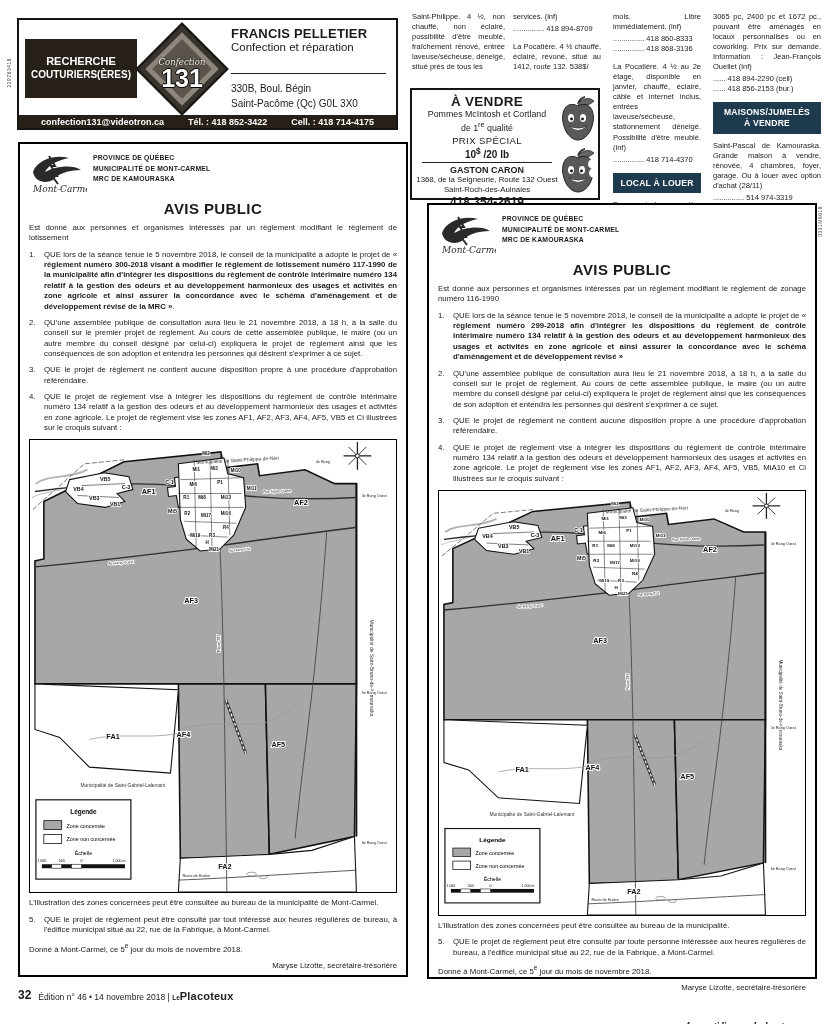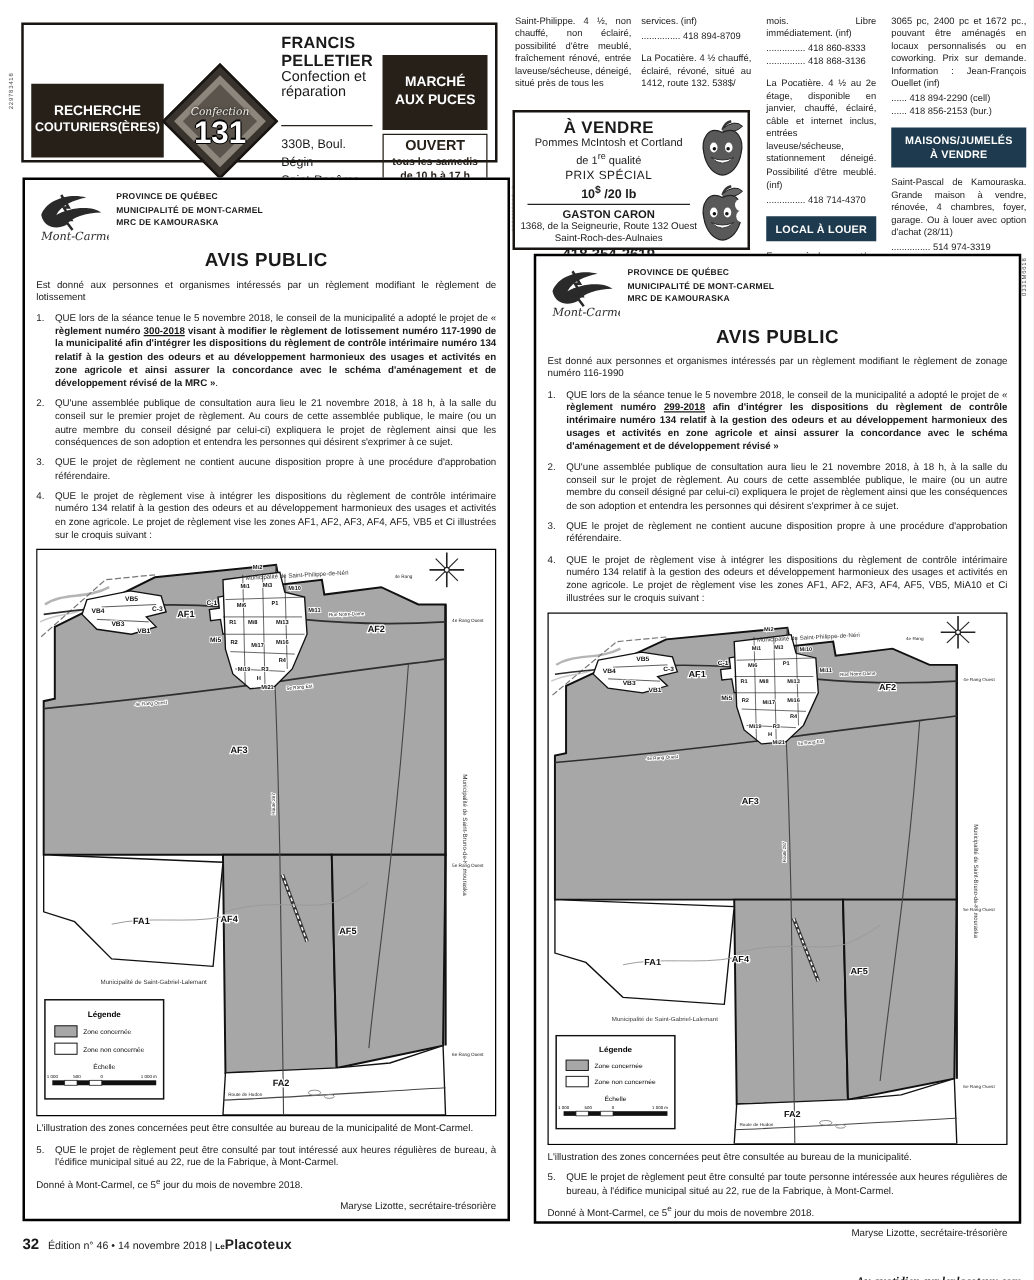--- a/index.html
+++ b/index.html
@@ -55,21 +55,21 @@
   .notice-right{left:427px;top:203px;width:390px;height:776px;}
   .n-head{display:flex;gap:6px;align-items:flex-start;margin-bottom:2px;}
   .n-head-text{font-size:6.8px;font-weight:bold;line-height:1.55;letter-spacing:.2px;padding-top:3px;}
   .n-title{text-align:center;font-size:15px;font-weight:bold;letter-spacing:.4px;margin:6px 0 6px;}
   .n-body{font-size:7.8px;line-height:1.33;text-align:justify;}
   .n-intro{margin-bottom:6px;}
   .li{display:flex;margin-bottom:6px;}
   .li .num{width:15px;flex:none;}
   .li .libody{flex:1;text-align:justify;}
   .b{font-weight:bold;}
-  .u{text-decoration:underline;}
+  .u{}
   .map-wrap{border:1.3px solid #000;margin:1px 0 5px;}
   .map-left{height:452px;}
   .map-right{height:424px;}
   .map-wrap svg{display:block;width:100%;height:100%;}
   .aftermap{margin-bottom:6px;}
   .given{text-align:left;margin:2px 0 6px;}
   .signature{text-align:right;}
   
   .gray{fill:#a7a7a7;stroke:#111;stroke-width:1.6;}
   .whitez{fill:#fff;stroke:#111;stroke-width:1.1;}
@@ -121,31 +121,20 @@
           <span class="logo-script">Confection</span>
           <span class="logo-num">131</span>
         </div>
       </div>
       <div class="c-info">
         <div class="c-name">FRANCIS PELLETIER</div>
         <div class="c-sub">Confection et réparation</div>
         <div class="c-addr">
           <div>330B, Boul. Bégin</div>
           <div>Saint-Pacôme (Qc)  G0L 3X0</div>
-        </div>
-      </div>
-      <div class="c-marche">
-        <div class="c-dark">
-          <div>MARCHÉ</div>
-          <div>AUX PUCES</div>
-        </div>
-        <div class="c-ouvert">
-          <div class="ouv">OUVERT</div>
-          <div class="sm">tous les samedis</div>
-          <div class="sm">de 10 h à 17 h</div>
         </div>
       </div>
     </div>
     <div class="c-bar">
       <span>confection131@videotron.ca</span>
       <span>Tél. : 418 852-3422</span>
       <span>Cell. : 418 714-4175</span>
     </div>
   </div>
 

